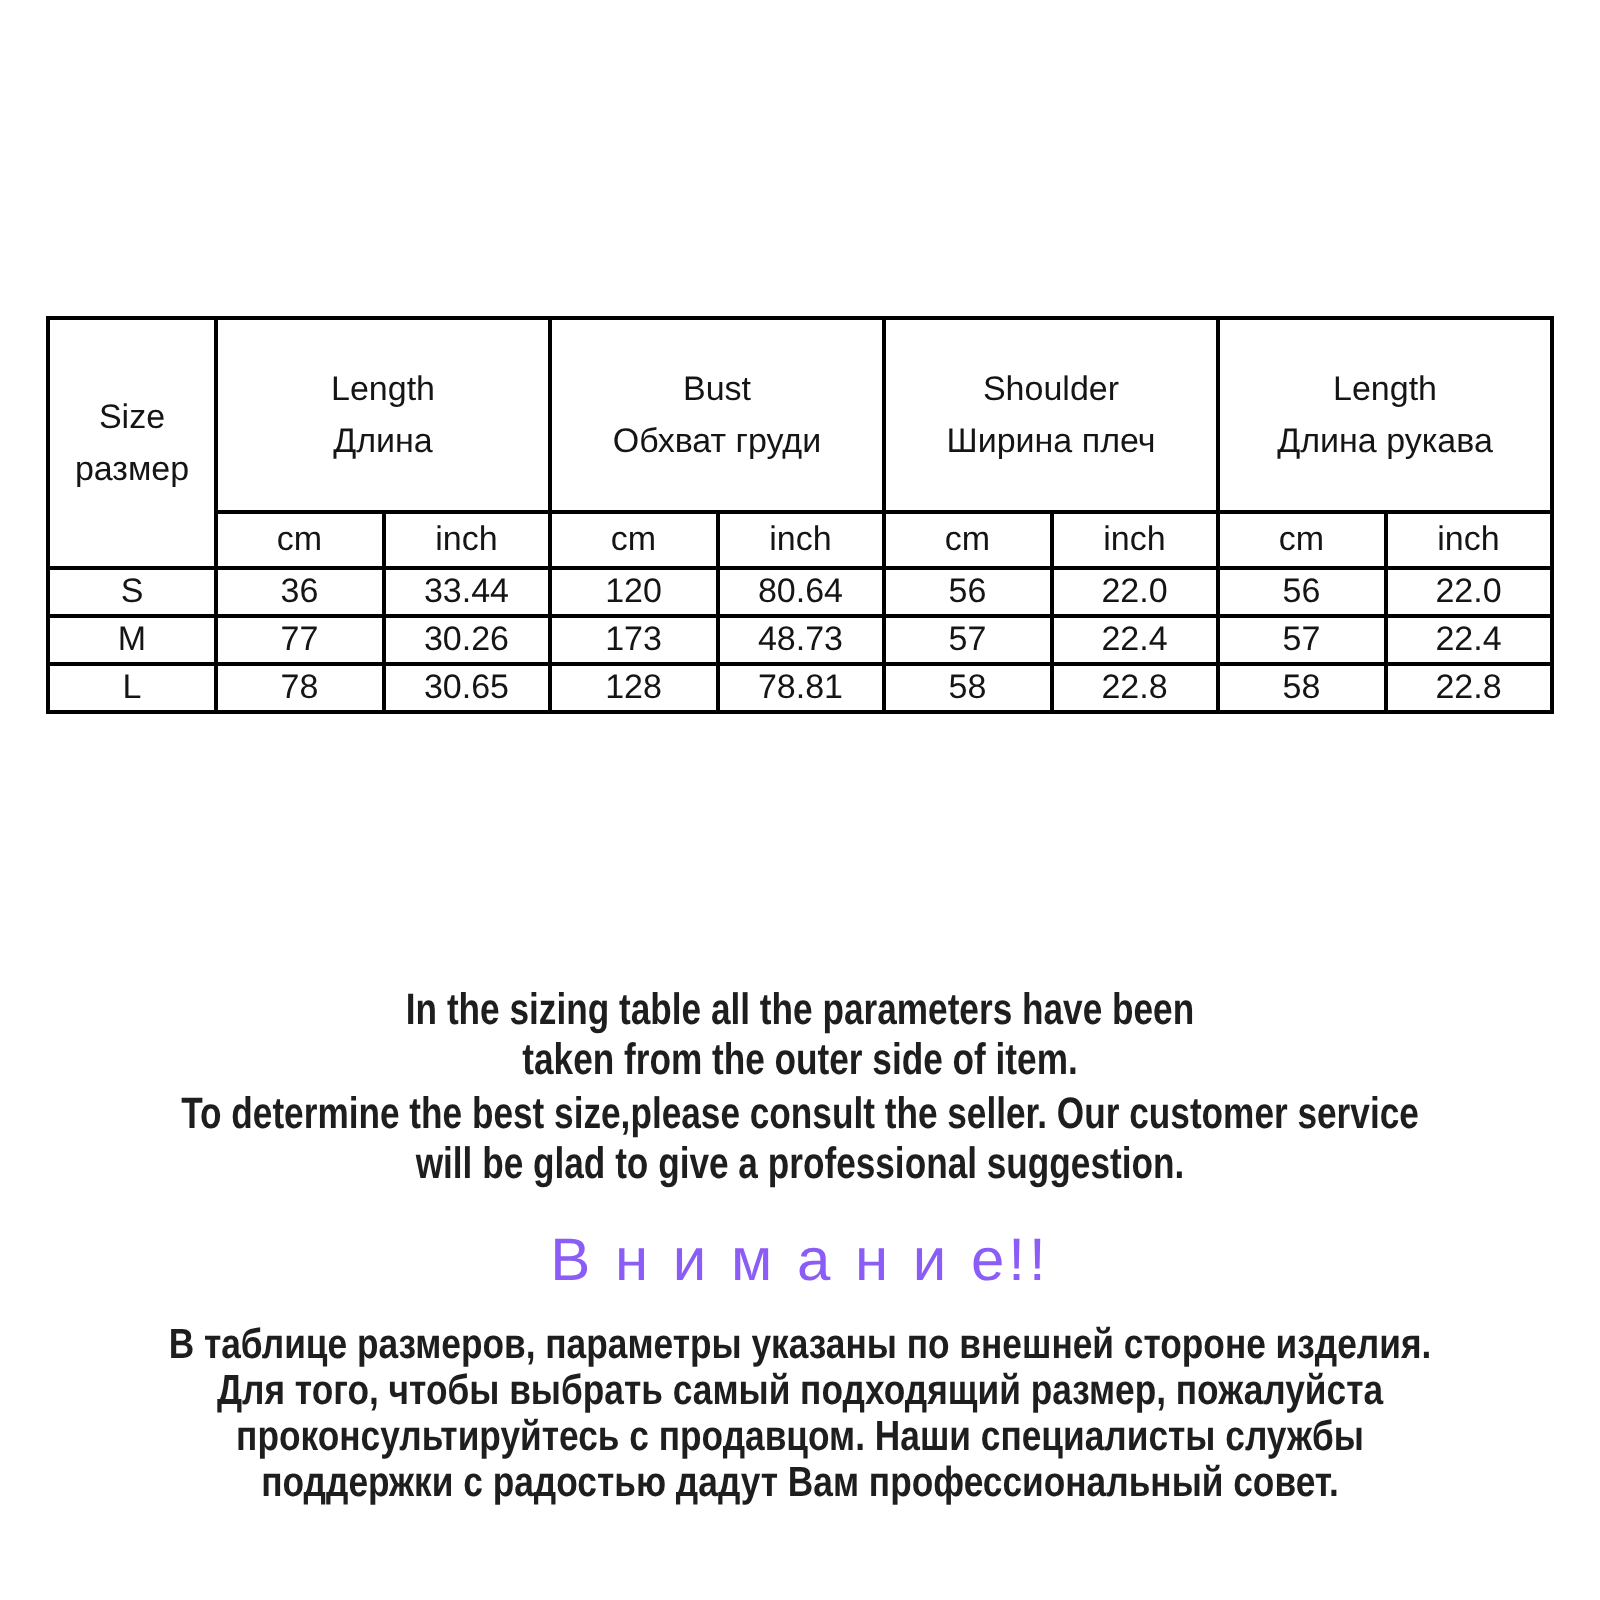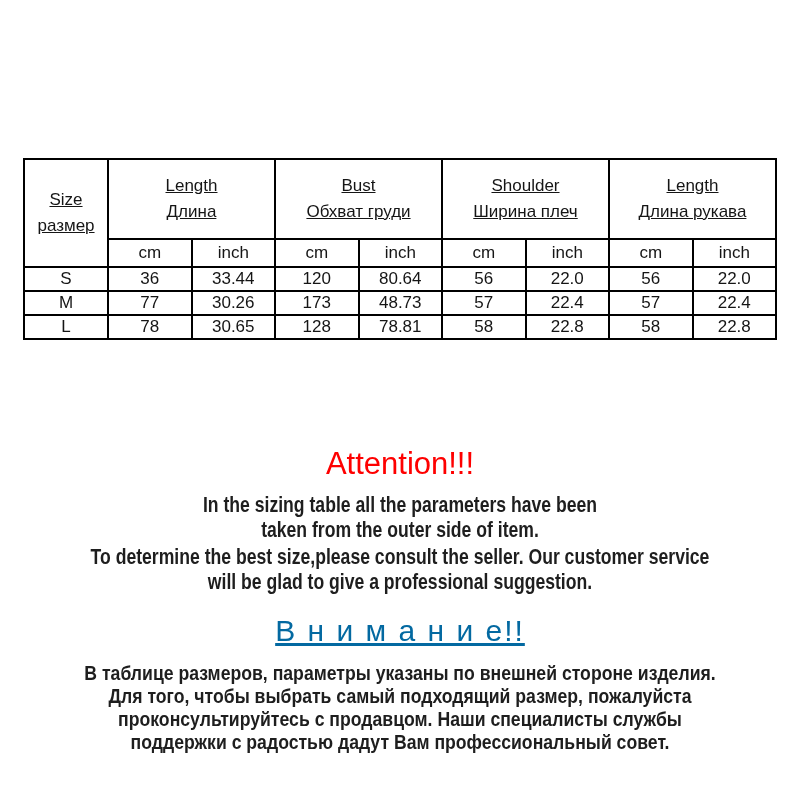--- a/index.html
+++ b/index.html
@@ -27,21 +27,21 @@
     color: #151515;
   }
   #size-table td {
     border: 2px solid #000000;
     text-align: center;
     vertical-align: middle;
     padding: 0;
     font-size: 17px;
     font-weight: normal;
   }
-  #size-table tr.group-row { height: 80px; text-decoration: underline; }
+  #size-table tr.group-row { height: 97px; }
   #size-table tr.unit-row  { height: 28px; }
   #size-table tr.data-row  { height: 24px; }
   #size-table .hline { display: block; line-height: 26px; }
 
   
   .notice {
     position: absolute;
     left: 0;
     right: 0;
     text-align: center;
@@ -61,22 +61,21 @@
     line-height: 25px;
     transform: scaleX(0.80);
   }
   #para-en-1 { top: 492px; }
   #para-en-2 { top: 544px; }
   #attention-ru {
     top: 613px;
     font-size: 30px;
     line-height: 36px;
     letter-spacing: 2px;
-    color: #0369a1;
-    text-decoration: underline;
+    color: #8b5cf6;
   }
   #para-ru {
     top: 661px;
     font-size: 21px;
     line-height: 23px;
     transform: scaleX(0.84);
   }
 </style>
 </head>
 <body>
@@ -157,21 +156,20 @@
         <td>128</td>
         <td>78.81</td>
         <td>58</td>
         <td>22.8</td>
         <td>58</td>
         <td>22.8</td>
       </tr>
     </tbody>
   </table>
 
-  <div id="attention-en" class="notice">Attention!!!</div>
   <div id="para-en-1" class="notice para para-en">In the sizing table all the parameters have been
 taken from the outer side of item.</div>
   <div id="para-en-2" class="notice para para-en">To determine the best size,please consult the seller. Our customer service
 will be glad to give a professional suggestion.</div>
   <div id="attention-ru" class="notice">В н и м а н и е!!</div>
   <div id="para-ru" class="notice para">В таблице размеров, параметры указаны по внешней стороне изделия.
 Для того, чтобы выбрать самый подходящий размер, пожалуйста
 проконсультируйтесь с продавцом. Наши специалисты службы
 поддержки с радостью дадут Вам профессиональный совет.</div>
 

